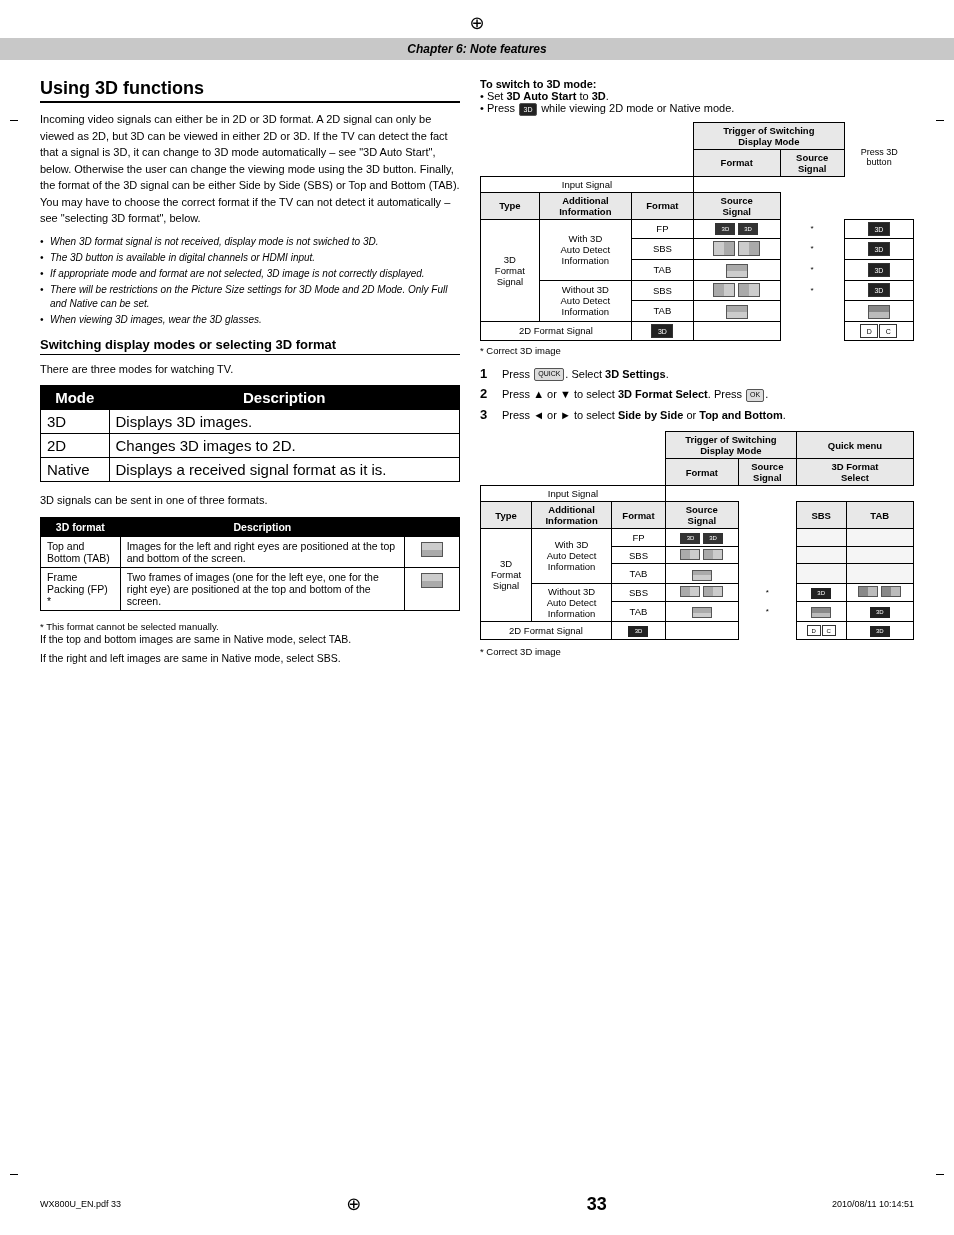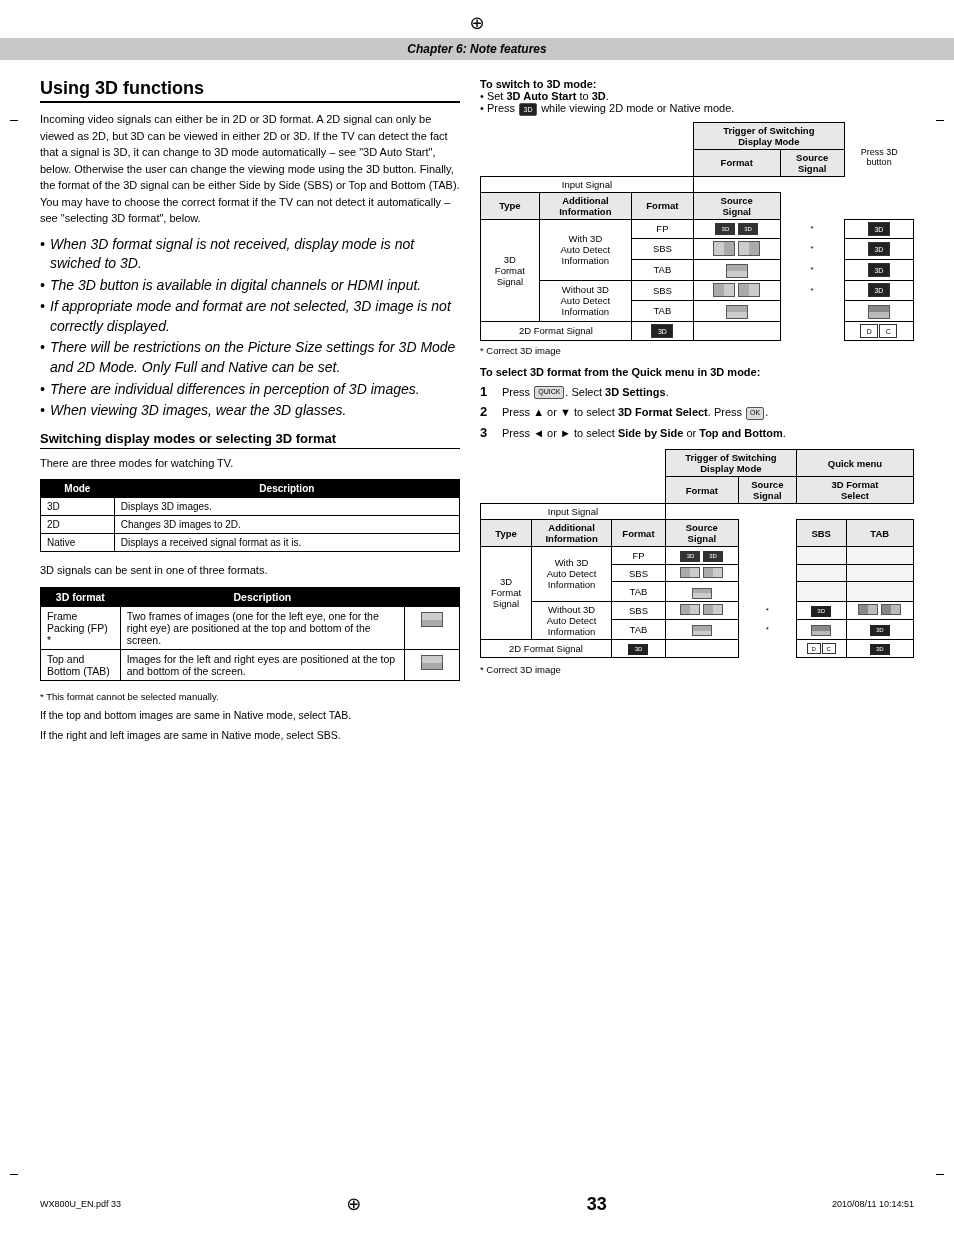--- a/index.html
+++ b/index.html
@@ -56,21 +56,21 @@
     }
     .note-title {
       font-weight: bold;
       font-size: 11px;
     }
     .note-list {
       list-style: none;
       padding-left: 0;
     }
     .note-list li {
-      font-size: 14px;
+      font-size: 10px;
       font-style: italic;
       padding-left: 10px;
       position: relative;
       margin-bottom: 2px;
       line-height: 1.4;
     }
     .note-list li::before {
       content: "•";
       position: absolute;
       left: 0;
@@ -84,21 +84,21 @@
       margin-top: 10px;
     }
     .modes-table, .formats-table {
       width: 100%;
       border-collapse: collapse;
       margin-bottom: 10px;
     }
     .modes-table th, .modes-table td {
       border: 1px solid #000;
       padding: 3px 6px;
-      font-size: 10px;
+      font-size: 15px;
       vertical-align: top;
     }
     .modes-table th {
       background: #000;
       color: #fff;
       font-weight: bold;
     }
     .formats-table th, .formats-table td {
       border: 1px solid #000;
       padding: 3px 6px;
@@ -111,21 +111,21 @@
       font-weight: bold;
     }
     .format-img-cell {
       width: 55px;
       text-align: center;
       vertical-align: middle;
     }
     .footnote-small {
       font-size: 9.5px;
       margin-top: 2px;
-      margin-bottom: 6px;
+      margin-bottom: 0;
     }
     .native-note {
       font-size: 10.5px;
       margin-bottom: 4px;
       line-height: 1.5;
     }
 
     
     .switch-instruction {
       font-size: 11px;
@@ -286,21 +286,20 @@
       <div class="section-title">Using 3D functions</div>
 
       <p class="body-text">Incoming video signals can either be in 2D or 3D format. A 2D signal can only be viewed as 2D, but 3D can be viewed in either 2D or 3D. If the TV can detect the fact that a signal is 3D, it can change to 3D mode automatically – see "3D Auto Start", below. Otherwise the user can change the viewing mode using the 3D button. Finally, the format of the 3D signal can be either Side by Side (SBS) or Top and Bottom (TAB). You may have to choose the correct format if the TV can not detect it automatically – see "selecting 3D format", below.</p>
 
       <div class="note-section">
         <ul class="note-list">
           <li>When 3D format signal is not received, display mode is not swiched to 3D.</li>
           <li>The 3D button is available in digital channels or HDMI input.</li>
           <li>If appropriate mode and format are not selected, 3D image is not correctly displayed.</li>
           <li>There will be restrictions on the Picture Size settings for 3D Mode and 2D Mode. Only Full and Native can be set.</li>
-          <li>There are individual differences in perception of 3D images.</li>
           <li>When viewing 3D images, wear the 3D glasses.</li>
         </ul>
       </div>
 
       <div class="subsection-title">Switching display modes or selecting 3D format</div>
 
       <p class="body-text">There are three modes for watching TV.</p>
 
       <table class="modes-table">
         <thead>
@@ -329,35 +328,35 @@
 
       <table class="formats-table">
         <thead>
           <tr>
             <th>3D format</th>
             <th>Description</th>
             <th style="width:50px;"></th>
           </tr>
         </thead>
         <tbody>
+          <tr>
+            <td>Top and Bottom (TAB)</td>
+            <td>Images for the left and right eyes are positioned at the top and bottom of the screen.</td>
+            <td class="format-img-cell">
+              <div class="disp-2row">
+                  <span></span>
+                  <span></span>
+                </div>
+            </td>
+          </tr>
           <tr>
             <td>Frame Packing (FP) *</td>
             <td>Two frames of images (one for the left eye, one for the right eye) are positioned at the top and bottom of the screen.</td>
             <td class="format-img-cell">
               <div class="disp-2row" style="background:#bbb;">
-                  <span></span>
-                  <span></span>
-                </div>
-            </td>
-          </tr>
-          <tr>
-            <td>Top and Bottom (TAB)</td>
-            <td>Images for the left and right eyes are positioned at the top and bottom of the screen.</td>
-            <td class="format-img-cell">
-              <div class="disp-2row">
                   <span></span>
                   <span></span>
                 </div>
             </td>
           </tr>
         </tbody>
       </table>
 
       <p class="footnote-small">* This format cannot be selected manually.</p>
 
@@ -494,21 +493,20 @@
                 <div style="display:inline-block;width:18px;height:14px;background:#fff;color:#000;font-size:7px;line-height:14px;text-align:center;border:1px solid #333;">C</div>
               </div>
             </td>
           </tr>
         </tbody>
       </table>
 
       <p class="correct-note">* Correct 3D image</p>
 
       <div class="steps-section">
-        <p class="step-instruction">To select 3D format from the Quick menu in 3D mode:</p>
 
         <div class="step">
           <span class="step-num">1</span>
           <span class="step-text">Press <span class="btn-icon">QUICK</span>. Select <strong>3D Settings</strong>.</span>
         </div>
         <div class="step">
           <span class="step-num">2</span>
           <span class="step-text">Press ▲ or ▼ to select <strong>3D Format Select</strong>. Press <span class="btn-icon">OK</span>.</span>
         </div>
         <div class="step">

